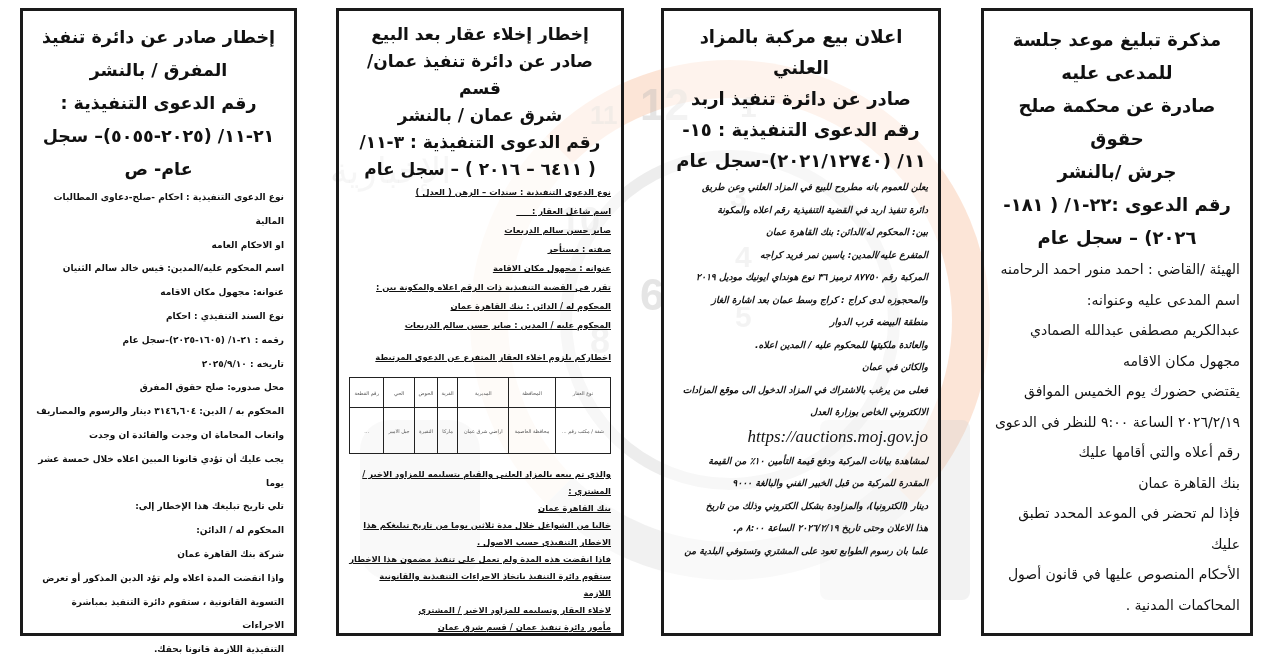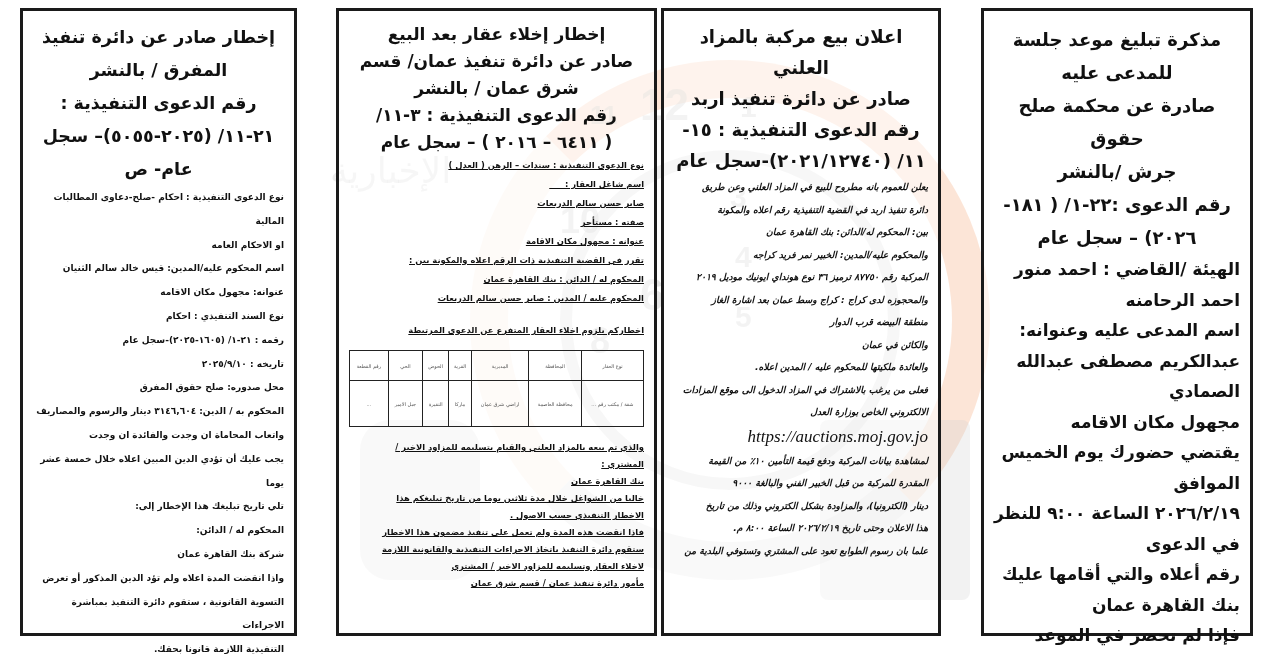--- a/index.html
+++ b/index.html
@@ -24,30 +24,30 @@
   }
   .notice h2 {
     font-family: "DejaVu Sans", sans-serif; font-weight: bold;
     text-align: center; color: #111;
   }
   .notice p { color: #111; }
 
   
   #n1 { left: 981px; width: 272px; padding-top: 12px; }
   #n1 h2 { font-size: 18px; line-height: 33px; }
-  #n1 p { font-size: 17px; font-weight: bold; line-height: 30.5px; }
+  #n1 p { font-size: 14px; font-weight: normal; line-height: 30.5px; }
 
   
   #n2 { left: 661px; width: 280px; padding-top: 10px; }
   #n2 h2 { font-size: 18px; line-height: 31px; }
   #n2 p { font-size: 9.2px; font-weight: bold; line-height: 22.5px; font-style: italic; }
   #n2 p.url { direction: ltr; text-align: right; font-family: "Liberation Serif", serif; font-size: 17px; font-weight: normal; line-height: 26px; }
 
   
-  #n3 { left: 336px; width: 321px; padding-top: 10px; }
+  #n3 { left: 336px; width: 288px; padding-top: 10px; }
   #n3 h2 { font-size: 17px; line-height: 27px; }
   #n3 p { font-size: 8.4px; font-weight: bold; line-height: 19px; text-decoration: underline; }
   #n3 p.tight { line-height: 17px; }
   #n3 .spacer { height: 13px; }
 
   
   #n4 { left: 20px; width: 277px; padding-top: 10px; }
   #n4 h2 { font-size: 17.5px; line-height: 33px; }
   #n4 p { font-size: 9px; font-weight: bold; line-height: 23.8px; }
 
@@ -106,26 +106,26 @@
 <section class="notice" id="n2">
   <h2>
     <div>اعلان بيع مركبة بالمزاد العلني</div>
     <div>صادر عن دائرة تنفيذ اربد</div>
     <div>رقم الدعوى التنفيذية : ١٥-</div>
     <div>١١/ (٢٠٢١/١٢٧٤٠)-سجل عام</div>
   </h2>
   <p>يعلن للعموم بانه مطروح للبيع في المزاد العلني وعن طريق</p>
   <p>دائرة تنفيذ اربد  في القضية التنفيذية رقم اعلاه والمكونة</p>
   <p>بين:  المحكوم له/الدائن:  بنك القاهرة عمان</p>
-  <p>والمحكوم عليه/المدين:  الخبير نمر فريد كراجه</p>
+  <p>المتفرع عليه/المدين:  ياسين نمر فريد كراجه</p>
   <p>المركبة رقم ٨٧٧٥٠ ترميز ٣٦ نوع هونداي ايونيك  موديل ٢٠١٩</p>
   <p>والمحجوزه لدى كراج : كراج وسط عمان بعد اشارة الغاز</p>
   <p>منطقة البيضه قرب الدوار</p>
+  <p>والعائدة ملكيتها للمحكوم عليه / المدين اعلاه.</p>
   <p>والكائن في عمان</p>
-  <p>والعائدة ملكيتها للمحكوم عليه / المدين اعلاه.</p>
   <p>فعلى من يرغب بالاشتراك في المزاد الدخول الى موقع المزادات</p>
   <p>الالكتروني الخاص بوزارة العدل</p>
   <p class="url">https://auctions.moj.gov.jo</p>
   <p>لمشاهدة بيانات المركبة ودفع قيمة التأمين ١٠٪ من القيمة</p>
   <p>المقدرة للمركبة من قبل الخبير الفني والبالغة ٩٠٠٠</p>
   <p>دينار (الكترونيا)، والمزاودة بشكل الكتروني  وذلك من تاريخ</p>
   <p>هذا الاعلان وحتى تاريخ ٢٠٢٦/٢/١٩ الساعة ٨:٠٠ م.</p>
   <p>علما بان رسوم الطوابع تعود على المشتري وتستوفي البلدية من</p>
 
 </section>
@@ -194,21 +194,21 @@
   <p>نوع الدعوى التنفيذية : احكام -صلح-دعاوى المطالبات المالية</p>
   <p>او الاحكام العامه</p>
   <p>اسم المحكوم عليه/المدين: قيس خالد سالم الثنيان</p>
   <p>عنوانه: مجهول مكان الاقامه</p>
   <p>نوع السند التنفيذي : احكام</p>
   <p>رقمه : ٢١-١/ (١٦٠٥-٢٠٢٥)-سجل عام</p>
   <p>تاريخه : ٢٠٢٥/٩/١٠</p>
   <p>محل صدوره: صلح حقوق المفرق</p>
   <p>المحكوم به / الدين: ٣١٤٦,٦٠٤ دينار والرسوم والمصاريف</p>
   <p>واتعاب المحاماة ان وجدت والفائدة ان وجدت</p>
-  <p>يجب عليك أن تؤدي الدين المبين اعلاه خلال خمسة عشر يوما</p>
+  <p>يجب عليك أن تؤدي قانونا المبين اعلاه خلال خمسة عشر يوما</p>
   <p>تلي تاريخ تبليغك هذا الإخطار إلى:</p>
   <p>المحكوم له / الدائن:</p>
   <p>شركة بنك القاهرة عمان</p>
   <p>واذا انقضت المدة اعلاه ولم تؤد الدين المذكور أو تعرض</p>
   <p>التسوية القانونية ، ستقوم دائرة التنفيذ بمباشرة الاجراءات</p>
   <p>التنفيذية اللازمة قانونا بحقك.</p>
 
 </section>
 
 </body></html>

